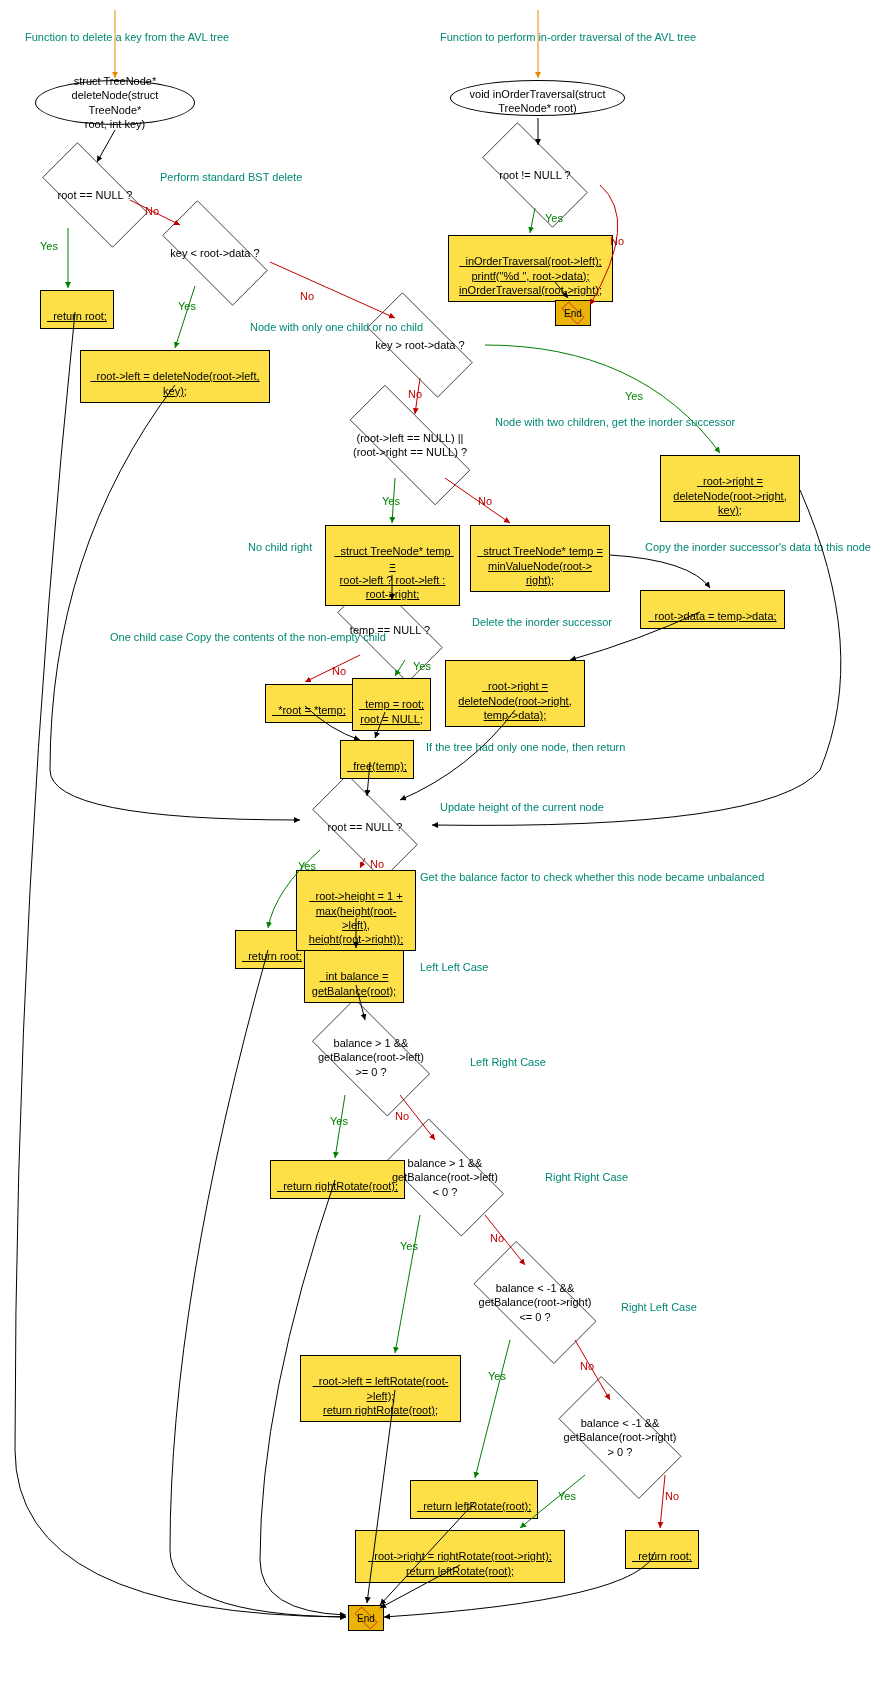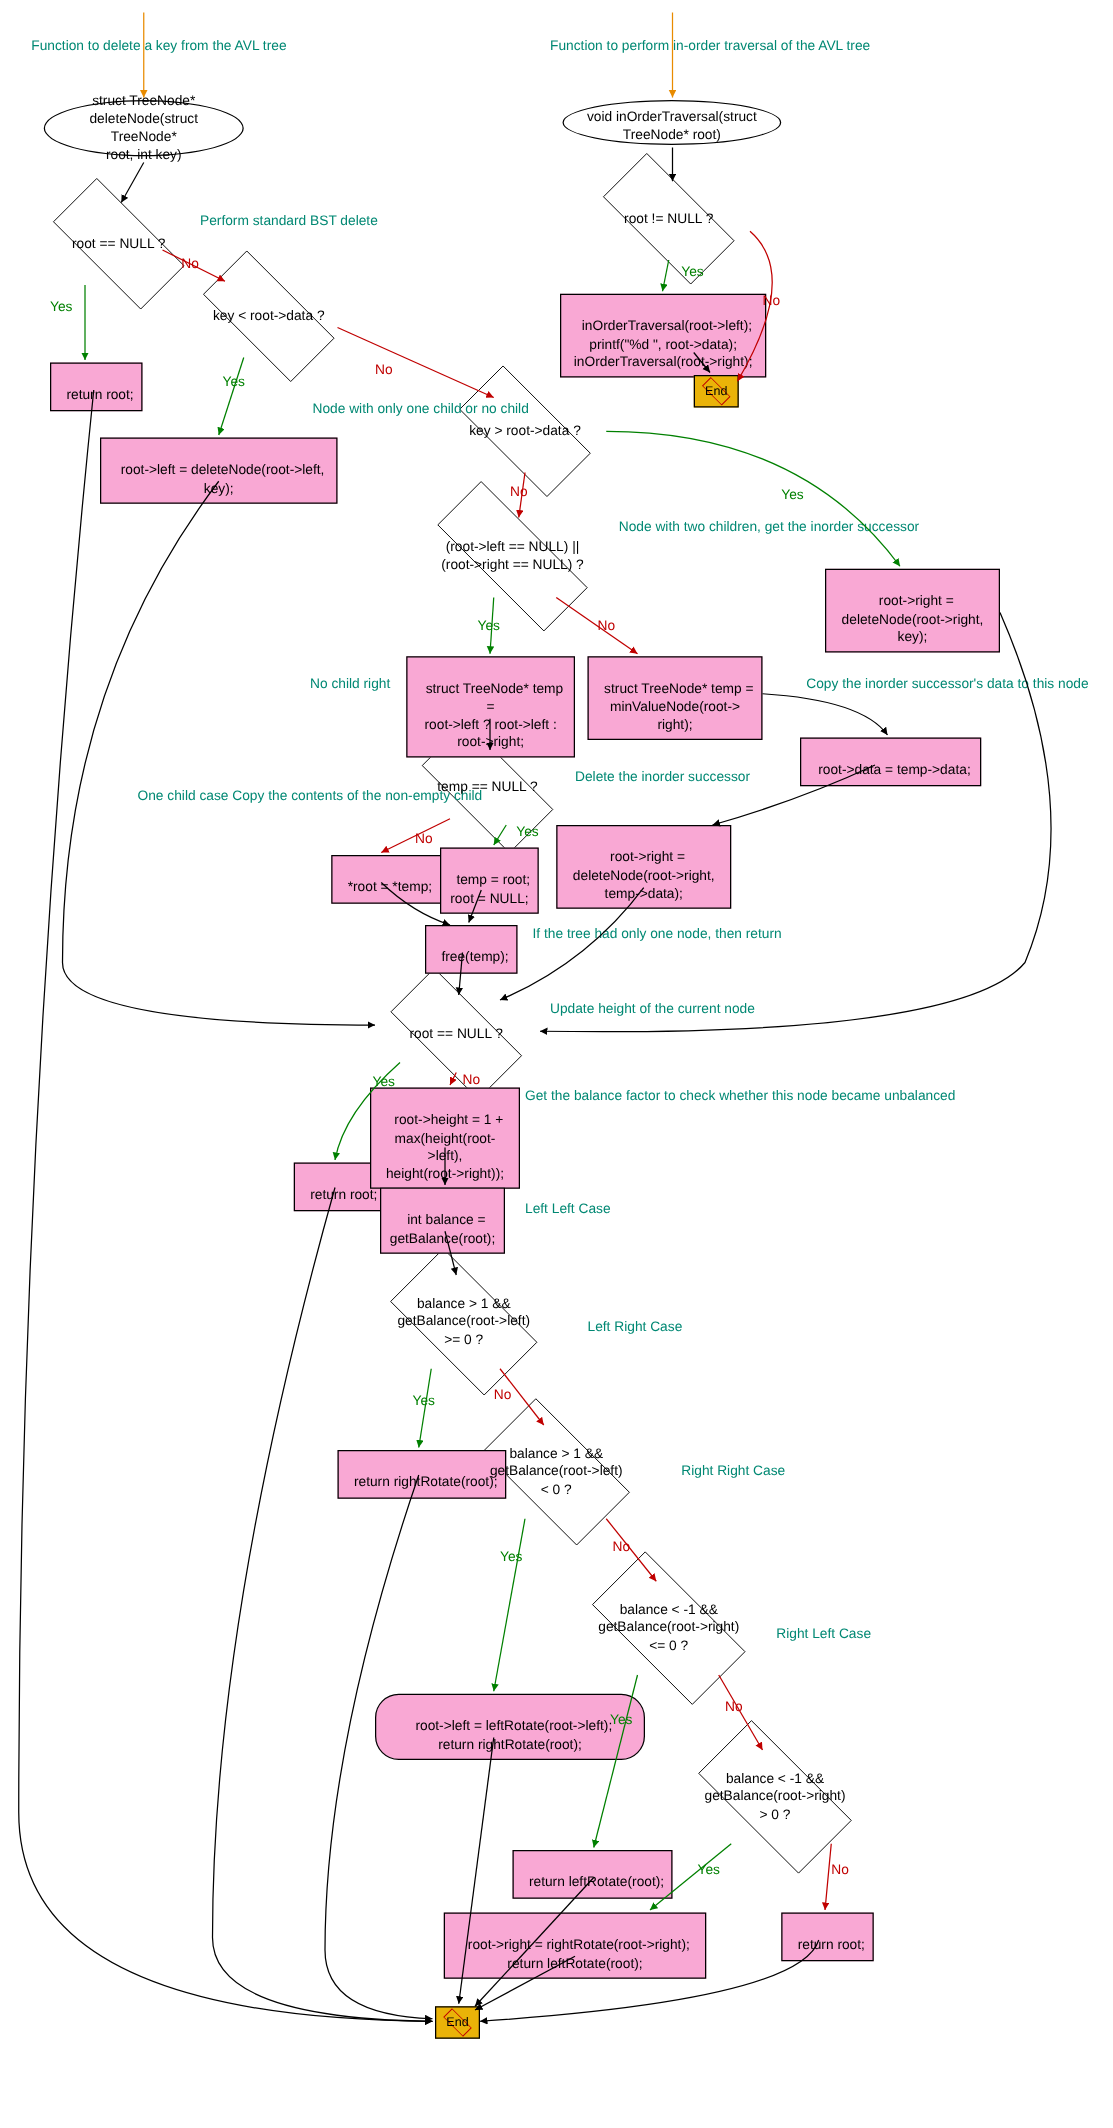--- a/index.html
+++ b/index.html
@@ -21,21 +21,22 @@
   }
   .terminal {
     border: 1px solid #000;
     border-radius: 50%;
     padding: 6px 14px;
     background: #fff;
   }
   .process {
     border: 1px solid #000;
     padding: 4px 6px;
-    background: #f9a8d4;
+    background: #fde047;
+    text-decoration: underline;
   }
   .decision {
     width: 140px;
     height: 70px;
     display: flex;
     align-items: center;
     justify-content: center;
   }
   .decision::before {
     content: "";
@@ -98,21 +99,21 @@
 BST delete</div>
 <div class="comment" style="left:250px;top:320px;">Node with only one
 child or no child</div>
 <div class="comment" style="left:495px;top:415px;">Node with two children,
 get the inorder successor</div>
 <div class="comment" style="left:248px;top:540px;">No child right</div>
 <div class="comment" style="left:645px;top:540px;">Copy the inorder successor's
 data to this node</div>
 <div class="comment" style="left:110px;top:630px;">One child case
 Copy the contents of the non-empty child</div>
-<div class="comment" style="left:460px;top:615px;">Delete the
+<div class="comment" style="left:472px;top:615px;">Delete the
 inorder successor</div>
 <div class="comment" style="left:426px;top:740px;">If the tree had only one
 node, then return</div>
 <div class="comment" style="left:440px;top:800px;">Update height of
 the current node</div>
 <div class="comment" style="left:420px;top:870px;">Get the balance factor to
 check whether this node
 became unbalanced</div>
 <div class="comment" style="left:420px;top:960px;">Left Left Case</div>
 <div class="comment" style="left:470px;top:1055px;">Left Right Case</div>
@@ -195,21 +196,21 @@
   <span class="dtxt" style="max-width:130px;">balance &gt; 1 &amp;&amp;
 getBalance(root-&gt;left)
 &gt;= 0 ?</span></div>
 <div class="node process" style="left:270px;top:1160px;">
   <span>return rightRotate(root);</span></div>
 
 <div class="node decision" style="left:370px;top:1135px;width:150px;height:85px;">
   <span class="dtxt" style="max-width:130px;">balance &gt; 1 &amp;&amp;
 getBalance(root-&gt;left)
 &lt; 0 ?</span></div>
-<div class="node process" style="left:300px;top:1355px;width:216px;border-radius:19px;">
+<div class="node process" style="left:300px;top:1355px;width:161px;">
   <span>root-&gt;left = leftRotate(root-&gt;left);
 return rightRotate(root);</span></div>
 
 <div class="node decision" style="left:455px;top:1260px;width:160px;height:85px;">
   <span class="dtxt" style="max-width:140px;">balance &lt; -1 &amp;&amp;
 getBalance(root-&gt;right)
 &lt;= 0 ?</span></div>
 <div class="node process" style="left:410px;top:1480px;">
   <span>return leftRotate(root);</span></div>
 

